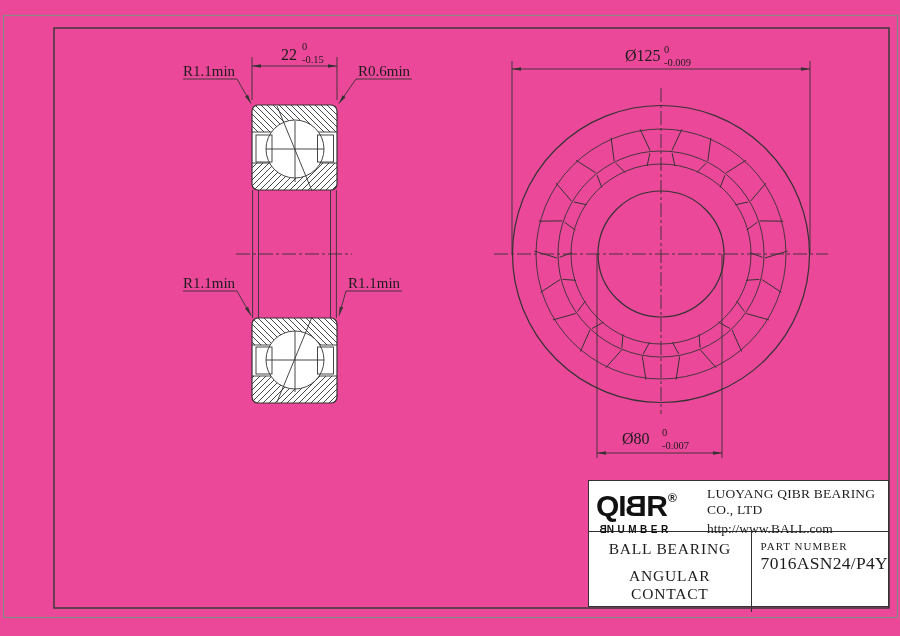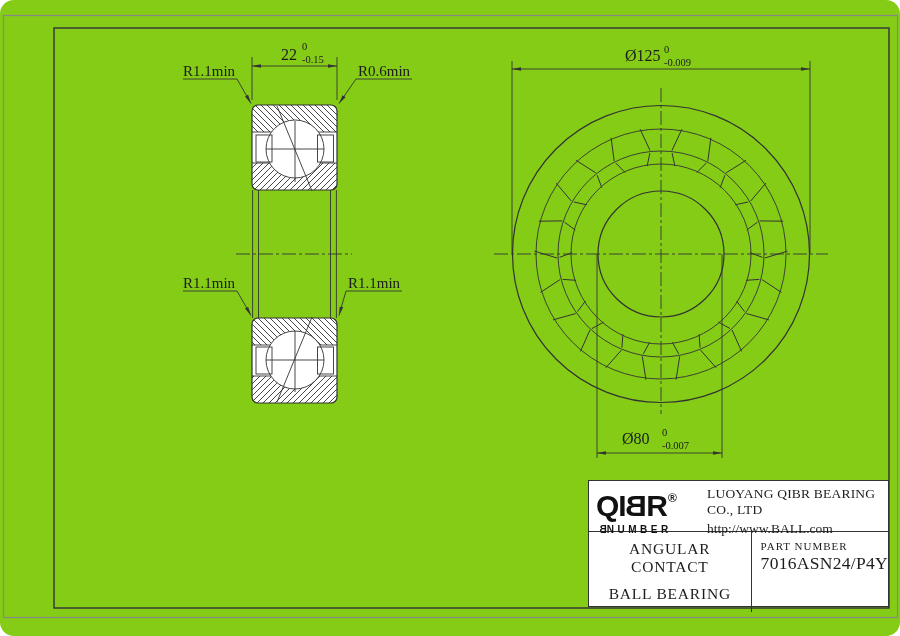--- a/index.html
+++ b/index.html
@@ -1,18 +1,18 @@
 <!DOCTYPE html>
 <html style="--line: #333333;"><head>
 <meta charset="utf-8">
 <style>
   :root { --line:#333333; --text:#1c1c1c; }
   html,body { margin:0; padding:0; background:#ffffff; }
-  #stage { position:relative; width:900px; height:636px; background:#84cc16; overflow:hidden;
-           font-family:"Liberation Serif", serif;border-radius:14px; }
+  #stage { position:relative; width:900px; height:636px; background:#ec4899; overflow:hidden;
+           font-family:"Liberation Serif", serif; }
   svg text { font-family:"Liberation Serif", serif; fill:var(--text); }
   .dim  { font-size:16px; }
   .tol  { font-size:10.5px; }
   .rlab { font-size:15px; }
   .thin  { stroke:var(--line); stroke-width:0.9; fill:none; }
   .med   { stroke:var(--line); stroke-width:1.2; fill:none; }
   .cl    { stroke:var(--line); stroke-width:0.9; fill:none; stroke-dasharray:14 3 3 3; }
   .whitefill { fill:#ffffff; }
   #pockets line { stroke:var(--line); stroke-width:1; }
 
@@ -230,22 +230,22 @@
       </div>
       <div class="tagline"><span class="mirror">B</span><span>NUMBER</span></div>
     </div>
     <div class="tb-co">
       <div class="co-name">LUOYANG QIBR BEARING CO., LTD</div>
       <div class="co-site">http://www.BALL.com</div>
     </div>
   </div>
   <div class="tb-bottom">
     <div class="tb-product">
+      <div>BALL BEARING</div>
       <div>ANGULAR CONTACT</div>
-      <div>BALL BEARING</div>
     </div>
     <div class="tb-part">
       <div class="pn-label">PART NUMBER</div>
       <div class="pn-value">7016ASN24/P4Y</div>
     </div>
   </div>
 </div>
 </div>
 
 </body></html>

